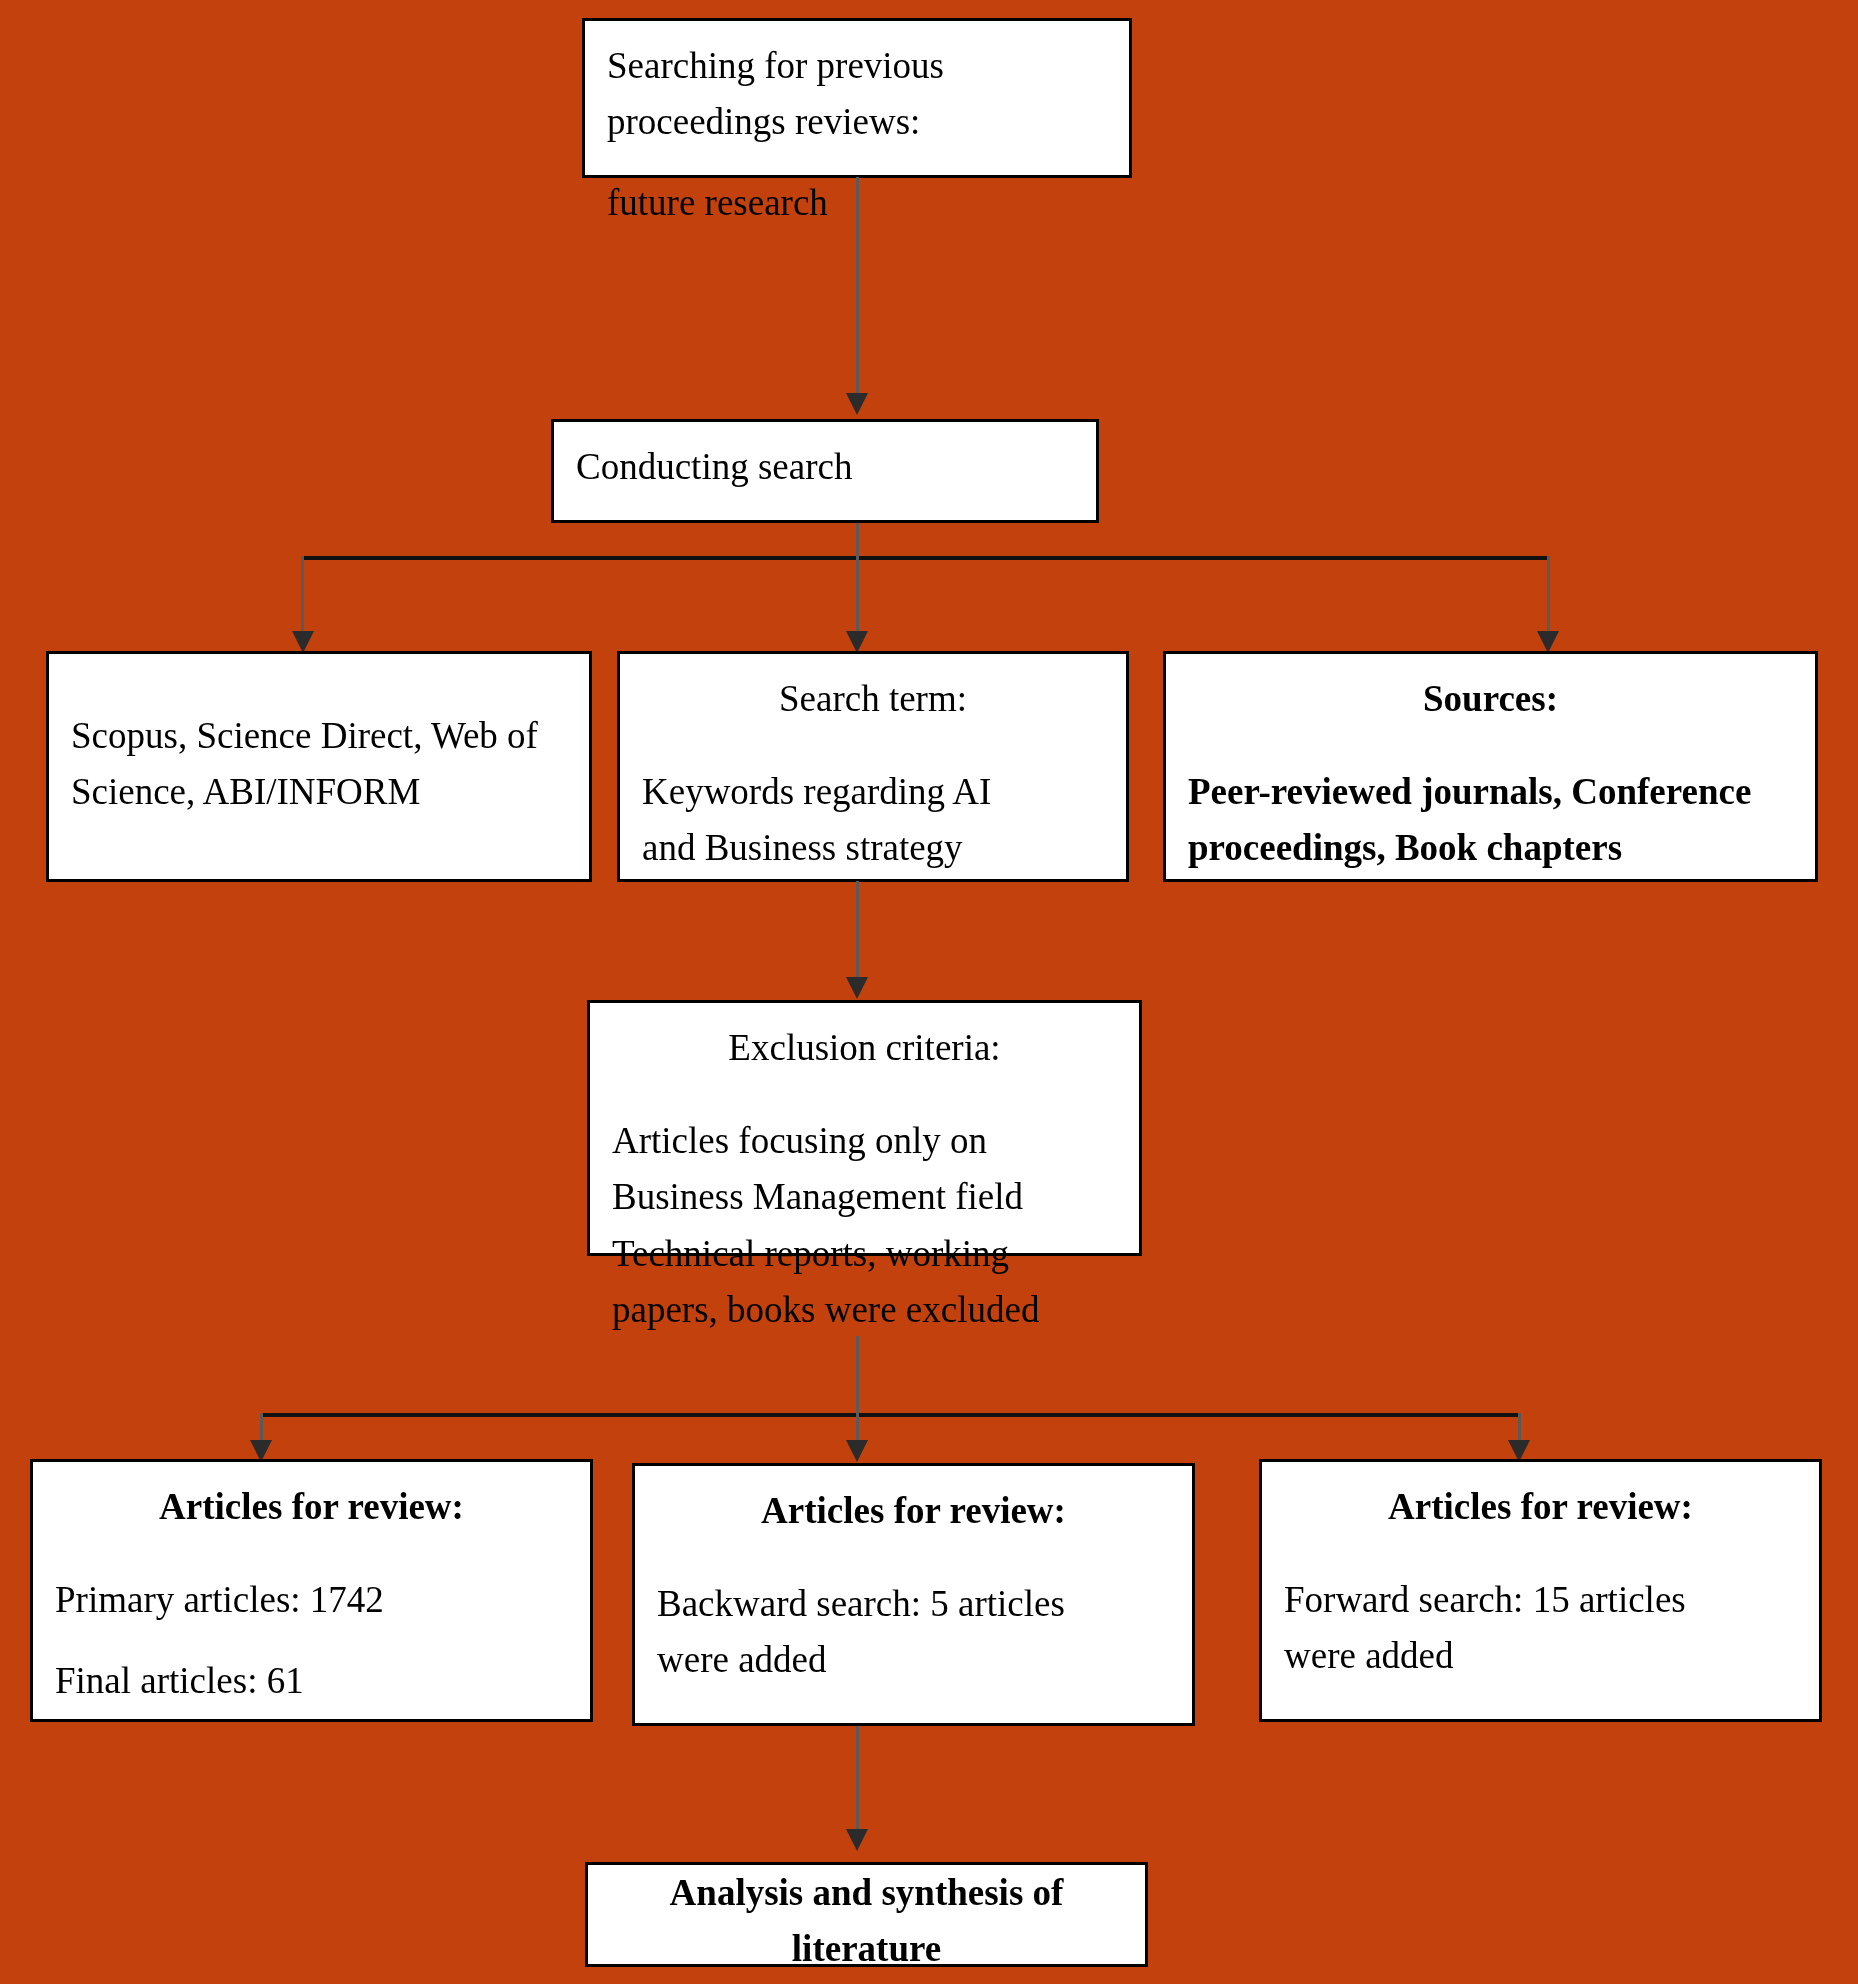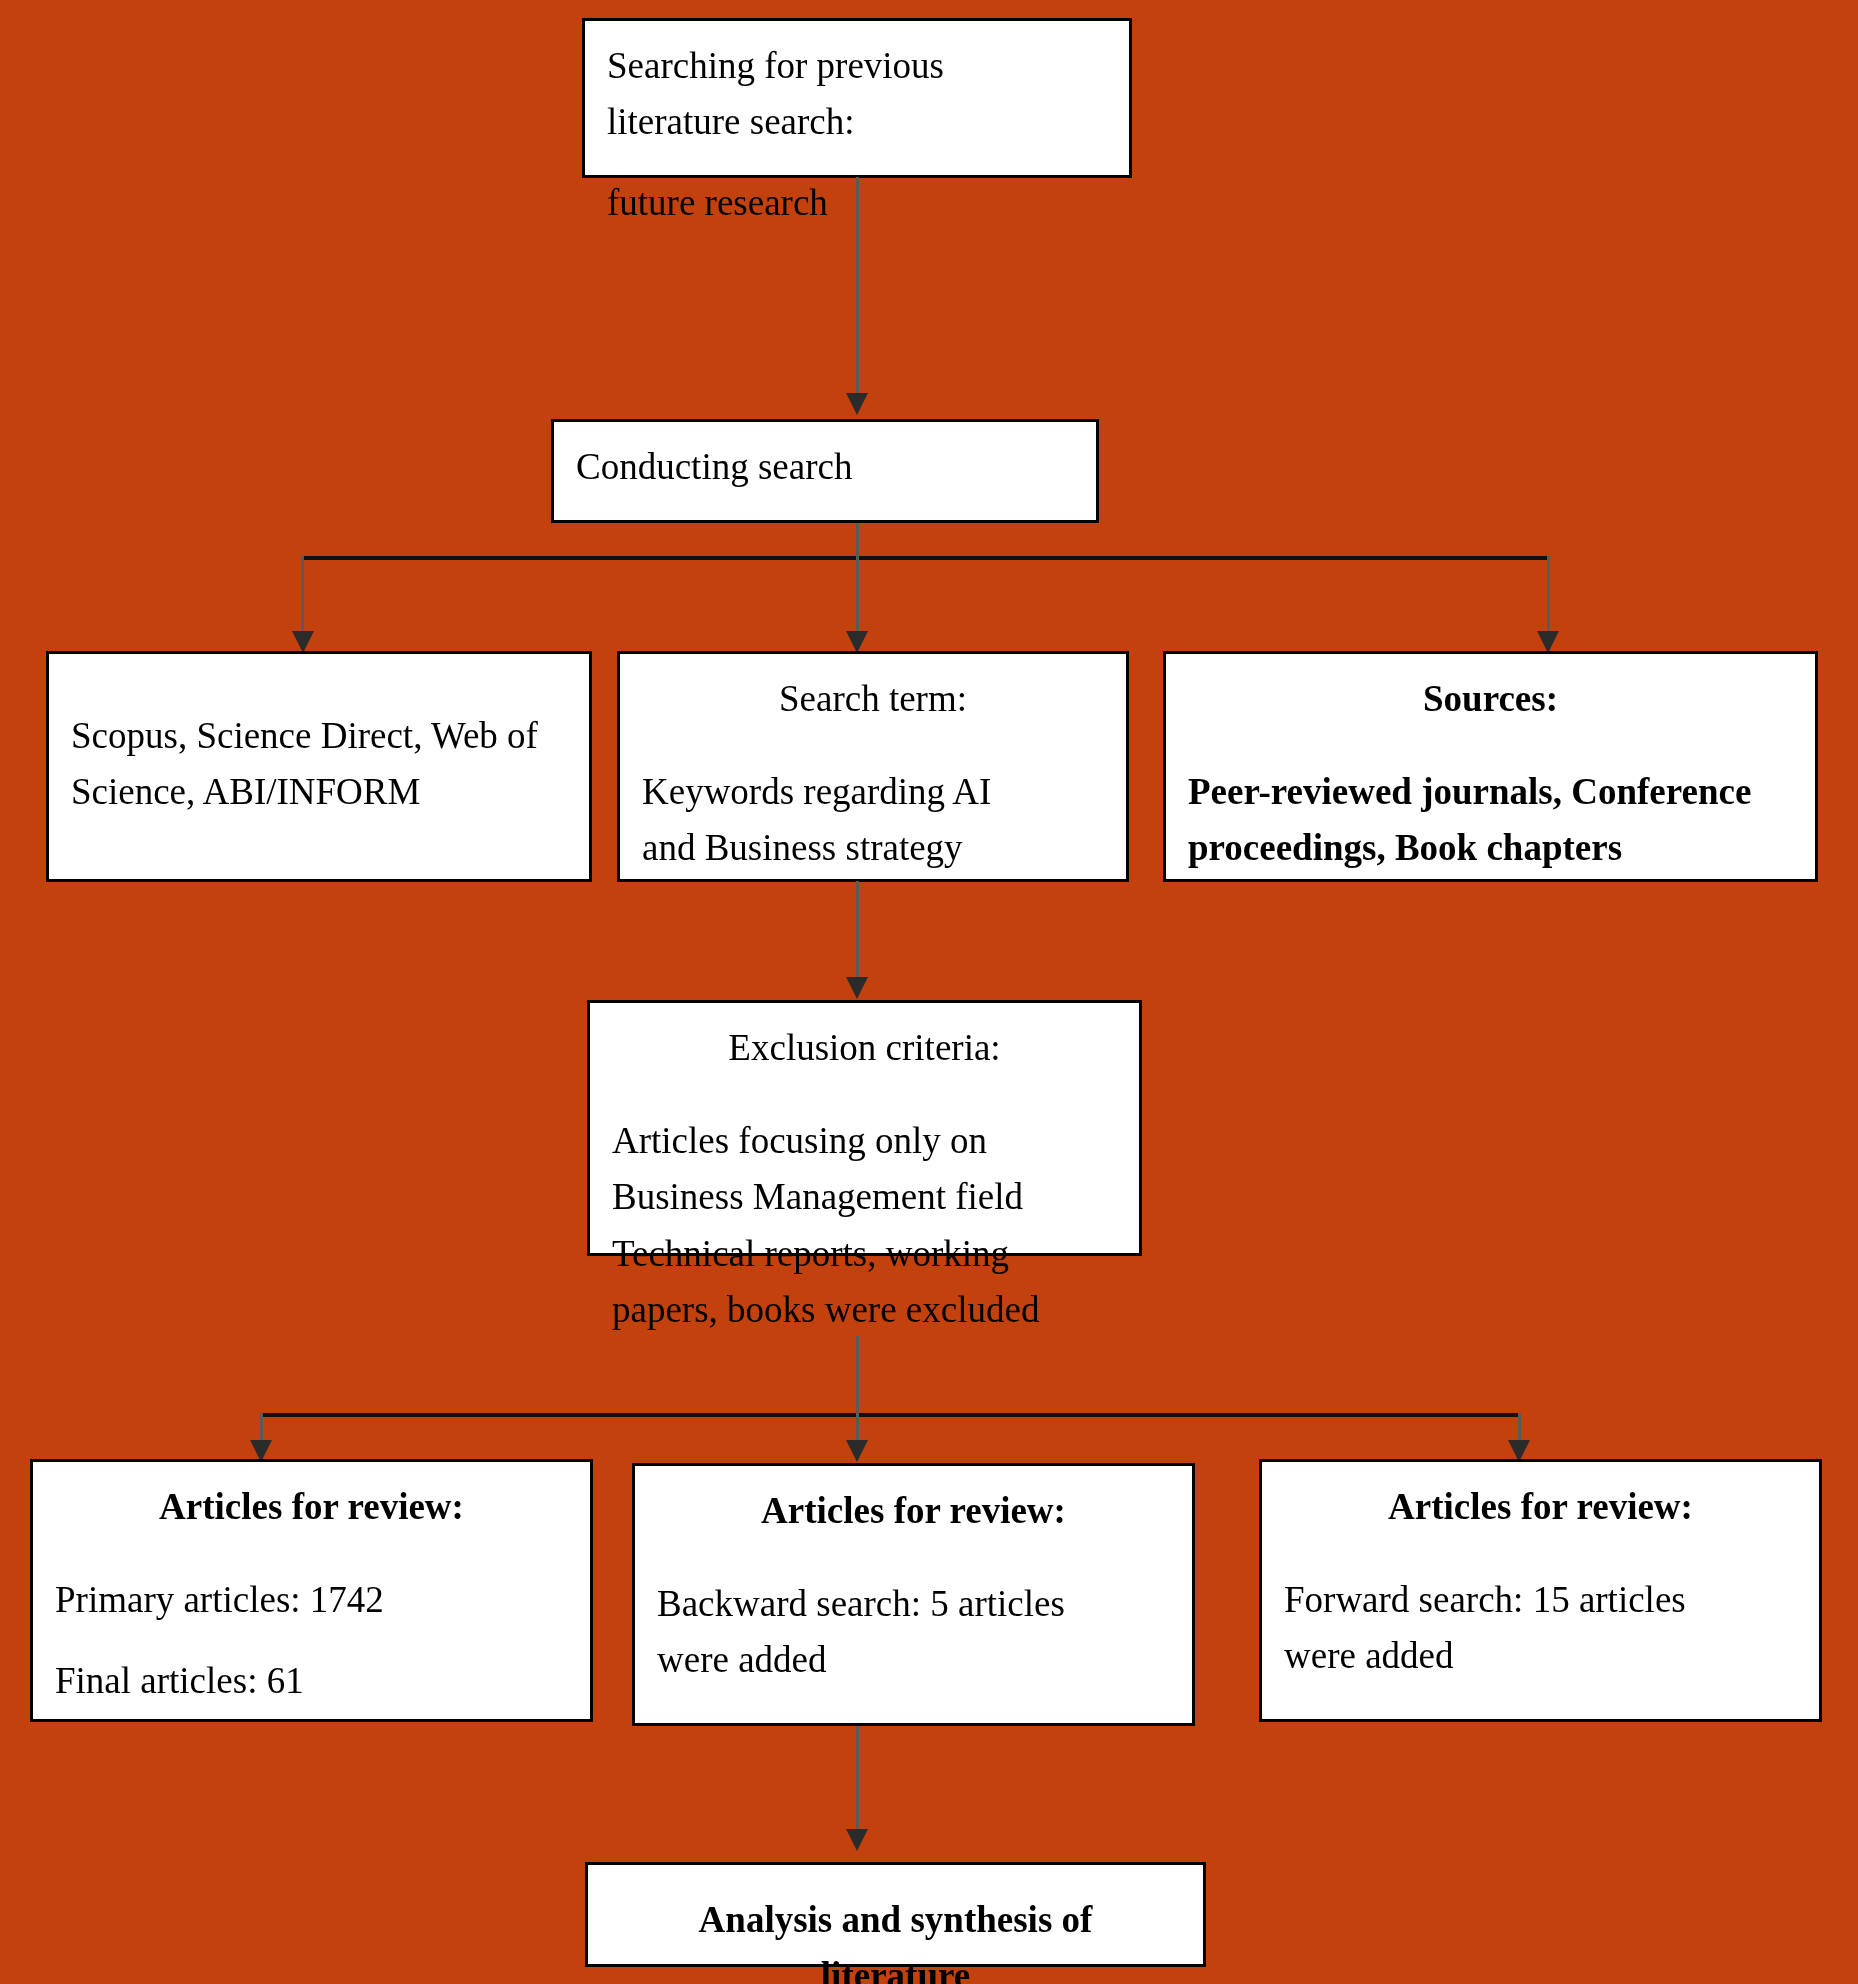--- a/index.html
+++ b/index.html
@@ -63,21 +63,21 @@
     border-top: 22px solid #2b2b2b;
   }
 </style>
 </head>
 <body>
 
 <div id="canvas">
 
   <div class="node" style="left:582px; top:18px; width:550px; height:160px;">
     <div class="ttl lft">Searching for previous</div>
-    <div class="ttl lft">literature search:</div>
+    <div class="ttl lft">proceedings reviews:</div>
     <div class="gap-sm"></div>
     <div class="ttl lft">future research</div>
   </div>
 
   <div class="vline" style="left:856px; top:177px; height:217px;"></div>
   <div class="arrow" style="left:846px; top:393px;"></div>
 
   <div class="node" style="left:551px; top:419px; width:548px; height:104px;">
     <div class="ttl lft">Conducting search</div>
   </div>
@@ -158,19 +158,19 @@
   <div class="node" style="left:1259px; top:1459px; width:563px; height:263px;">
     <div class="ttl ctr bold">Articles for review:</div>
     <div class="gap-md"></div>
     <div class="body lft">Forward search: 15 articles</div>
     <div class="body lft">were added</div>
   </div>
 
   <div class="vline" style="left:856px; top:1726px; height:104px;"></div>
   <div class="arrow" style="left:846px; top:1829px;"></div>
 
-  <div class="node" style="left:585px; top:1862px; width:621px; height:105px; padding-top:27px;">
+  <div class="node" style="left:585px; top:1862px; width:563px; height:105px; padding-top:0;">
     <div class="ttl ctr bold">Analysis and synthesis of</div>
     <div class="ttl ctr bold">literature</div>
   </div>
 
 </div>
 
 
 </body></html>

